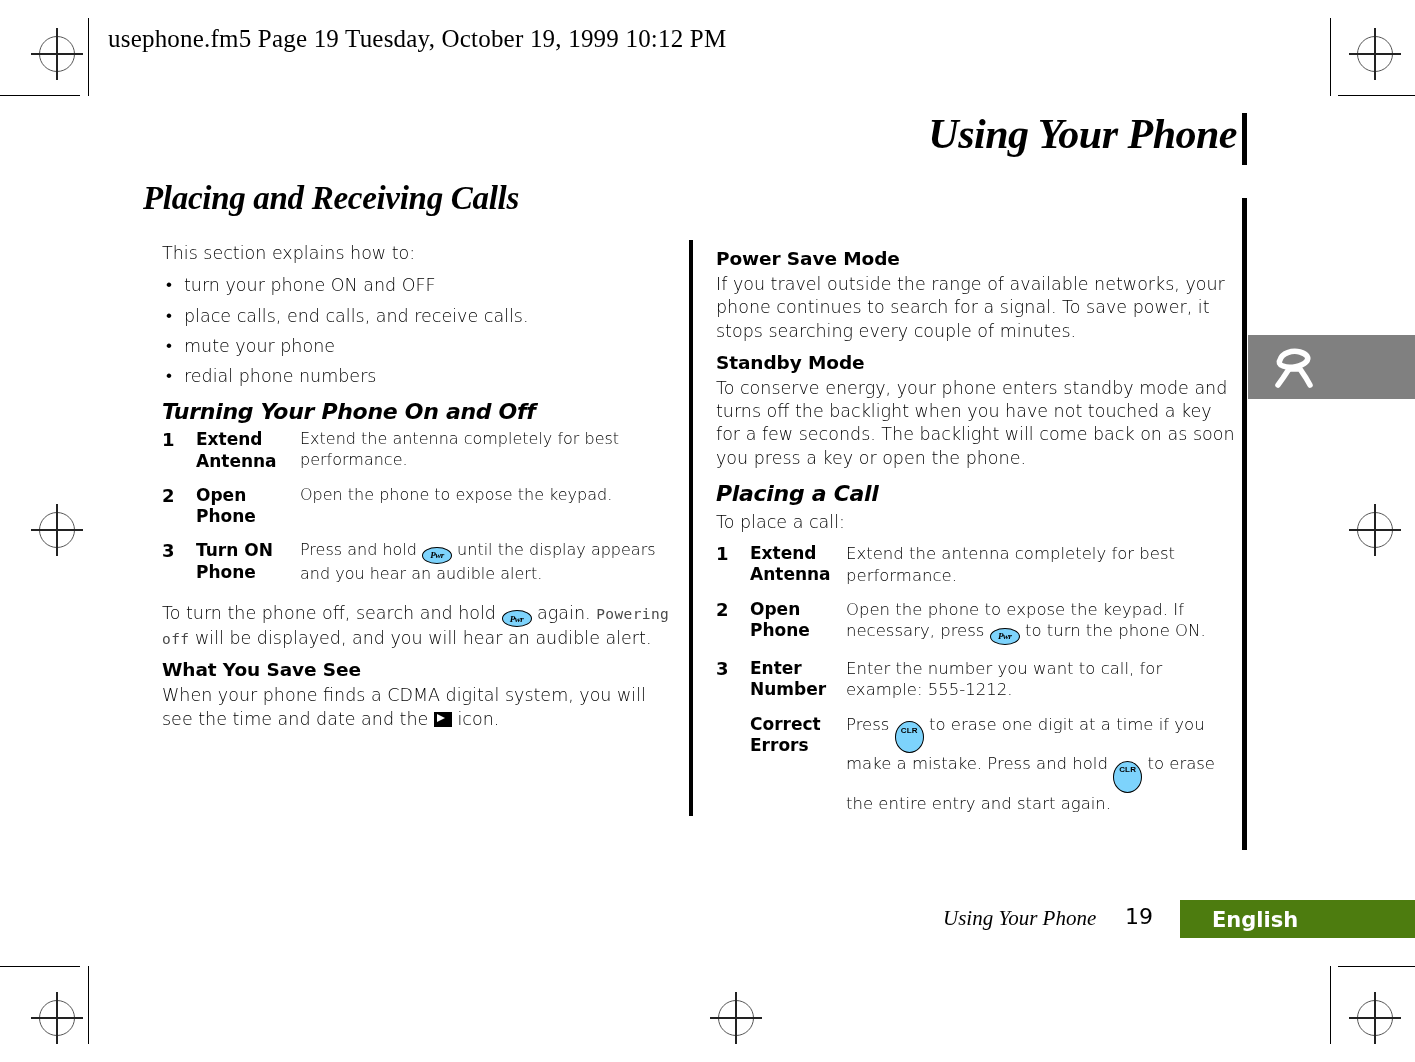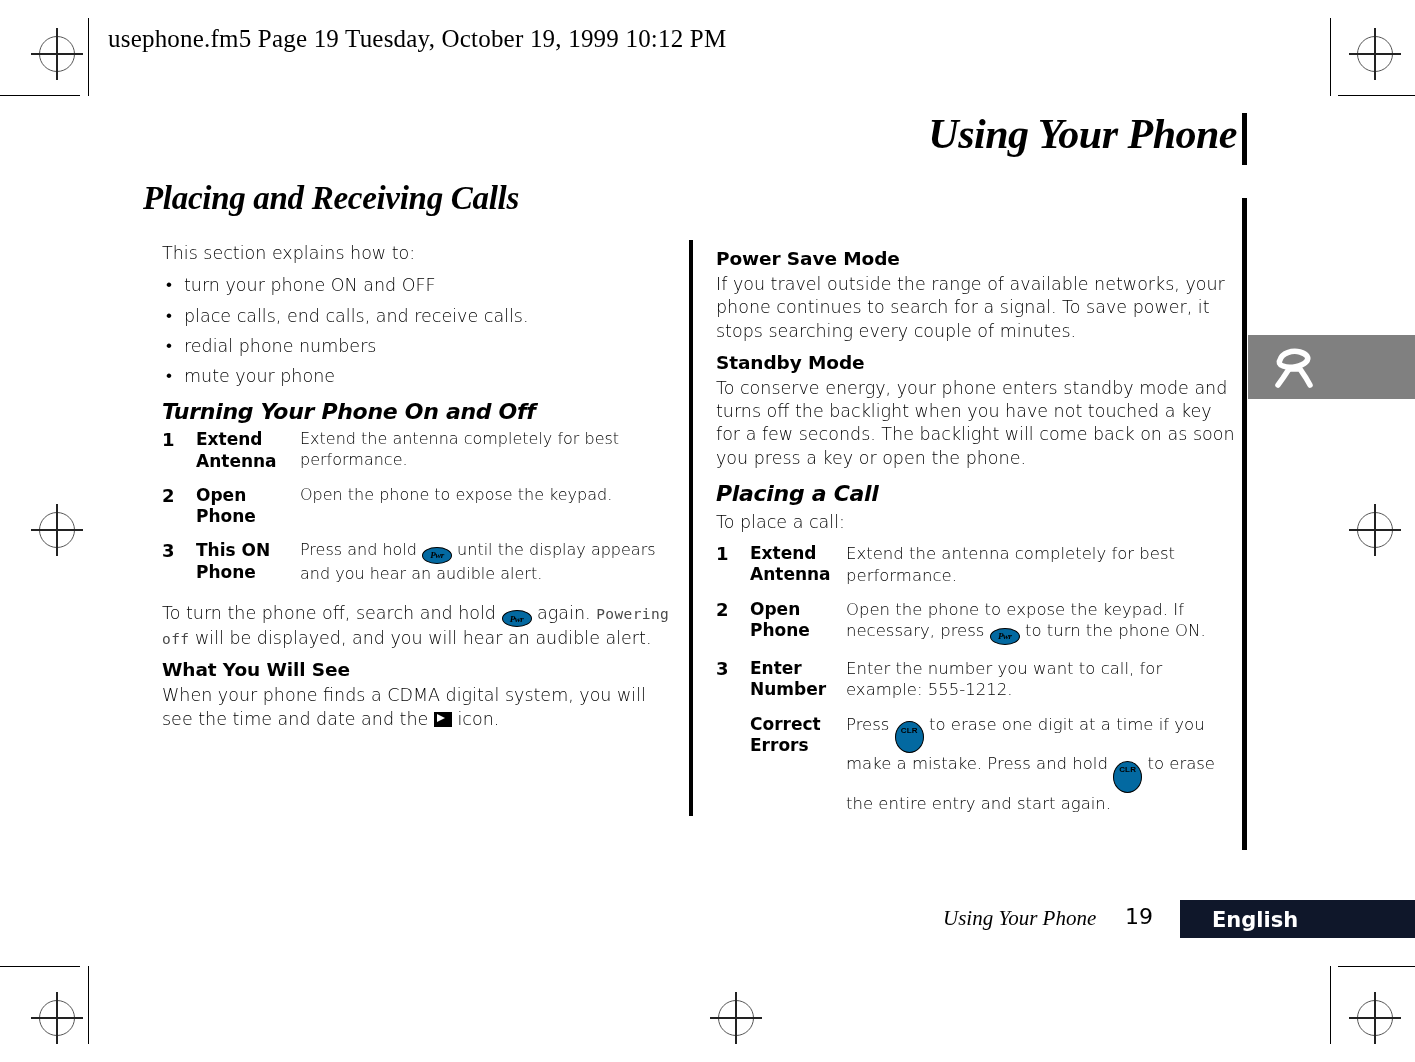--- a/index.html
+++ b/index.html
@@ -205,21 +205,21 @@
   .col-right td.step-desc  { font-size: 16.5px; }
 
   
   .keycap {
     display: inline-block;
     vertical-align: -3px;
     border: 1.6px solid #000;
     border-radius: 50%;
     box-sizing: border-box;
     text-align: center;
-    background: #0369a1;
+    background: #7dd3fc;
     font-weight: bold;
     line-height: 1;
   }
   .keycap.pwr {
     width: 30px;
     height: 17px;
     padding-top: 3.5px;
     font-family: "Liberation Serif", serif;
     font-style: italic;
     font-size: 9px;
@@ -277,21 +277,21 @@
     top: 904px;
     font-size: 22px;
     font-weight: normal;
   }
   .footer-bar {
     position: absolute;
     left: 1180px;
     top: 900px;
     width: 235px;
     height: 38px;
-    background: #0f172a;
+    background: #4d7c0f;
   }
   .footer-bar span {
     position: absolute;
     left: 32px;
     top: 8px;
     color: #fff;
     font-size: 21px;
     font-weight: bold;
   }
 </style>
@@ -333,49 +333,49 @@
     </g>
   </svg>
 </div>
 
 <div class="col col-left">
   <p class="body-text">This section explains how to:</p>
 
   <ul class="bullets">
     <li>turn your phone ON and OFF</li>
     <li>place calls, end calls, and receive calls.</li>
+    <li>mute your phone</li>
     <li>redial phone numbers</li>
-    <li>mute your phone</li>
   </ul>
 
   <h3 class="sub-head-italic">Turning Your Phone On and Off</h3>
 
   <table class="steps">
     <tbody>
         <tr>
       <td class="step-num">1</td>
       <td class="step-label">Extend Antenna</td>
       <td class="step-desc">Extend the antenna completely for best performance.</td>
     </tr>
     <tr>
       <td class="step-num">2</td>
       <td class="step-label">Open Phone</td>
       <td class="step-desc">Open the phone to expose the keypad.</td>
     </tr>
     <tr>
       <td class="step-num">3</td>
-      <td class="step-label">This ON Phone</td>
+      <td class="step-label">Turn ON Phone</td>
       <td class="step-desc"><span>Press and hold</span> <span class="keycap pwr">Pwr</span> <span>until the display appears and you hear an audible alert.</span></td>
     </tr>
   </tbody>
     </table>
 
   <p class="body-text"><span>To turn the phone off, search and hold</span> <span class="keycap pwr">Pwr</span> <span>again.</span> <span class="lcd">Powering off</span> <span>will be displayed, and you will hear an audible alert.</span></p>
 
-  <h3 class="sub-head">What You Will See</h3>
+  <h3 class="sub-head">What You Save See</h3>
 
 
   <p class="body-text"><span>When your phone finds a CDMA digital system, you will see the time and date and the</span> <span class="cdma-icon"></span> <span>icon.</span></p>
 </div>
 
 <div class="col col-right">
   <h3 class="sub-head">Power Save Mode</h3>
   <p class="body-text">If you travel outside the range of available networks, your phone continues to search for a signal. To save power, it stops searching every couple of minutes.</p>
 
   <h3 class="sub-head">Standby Mode</h3>

